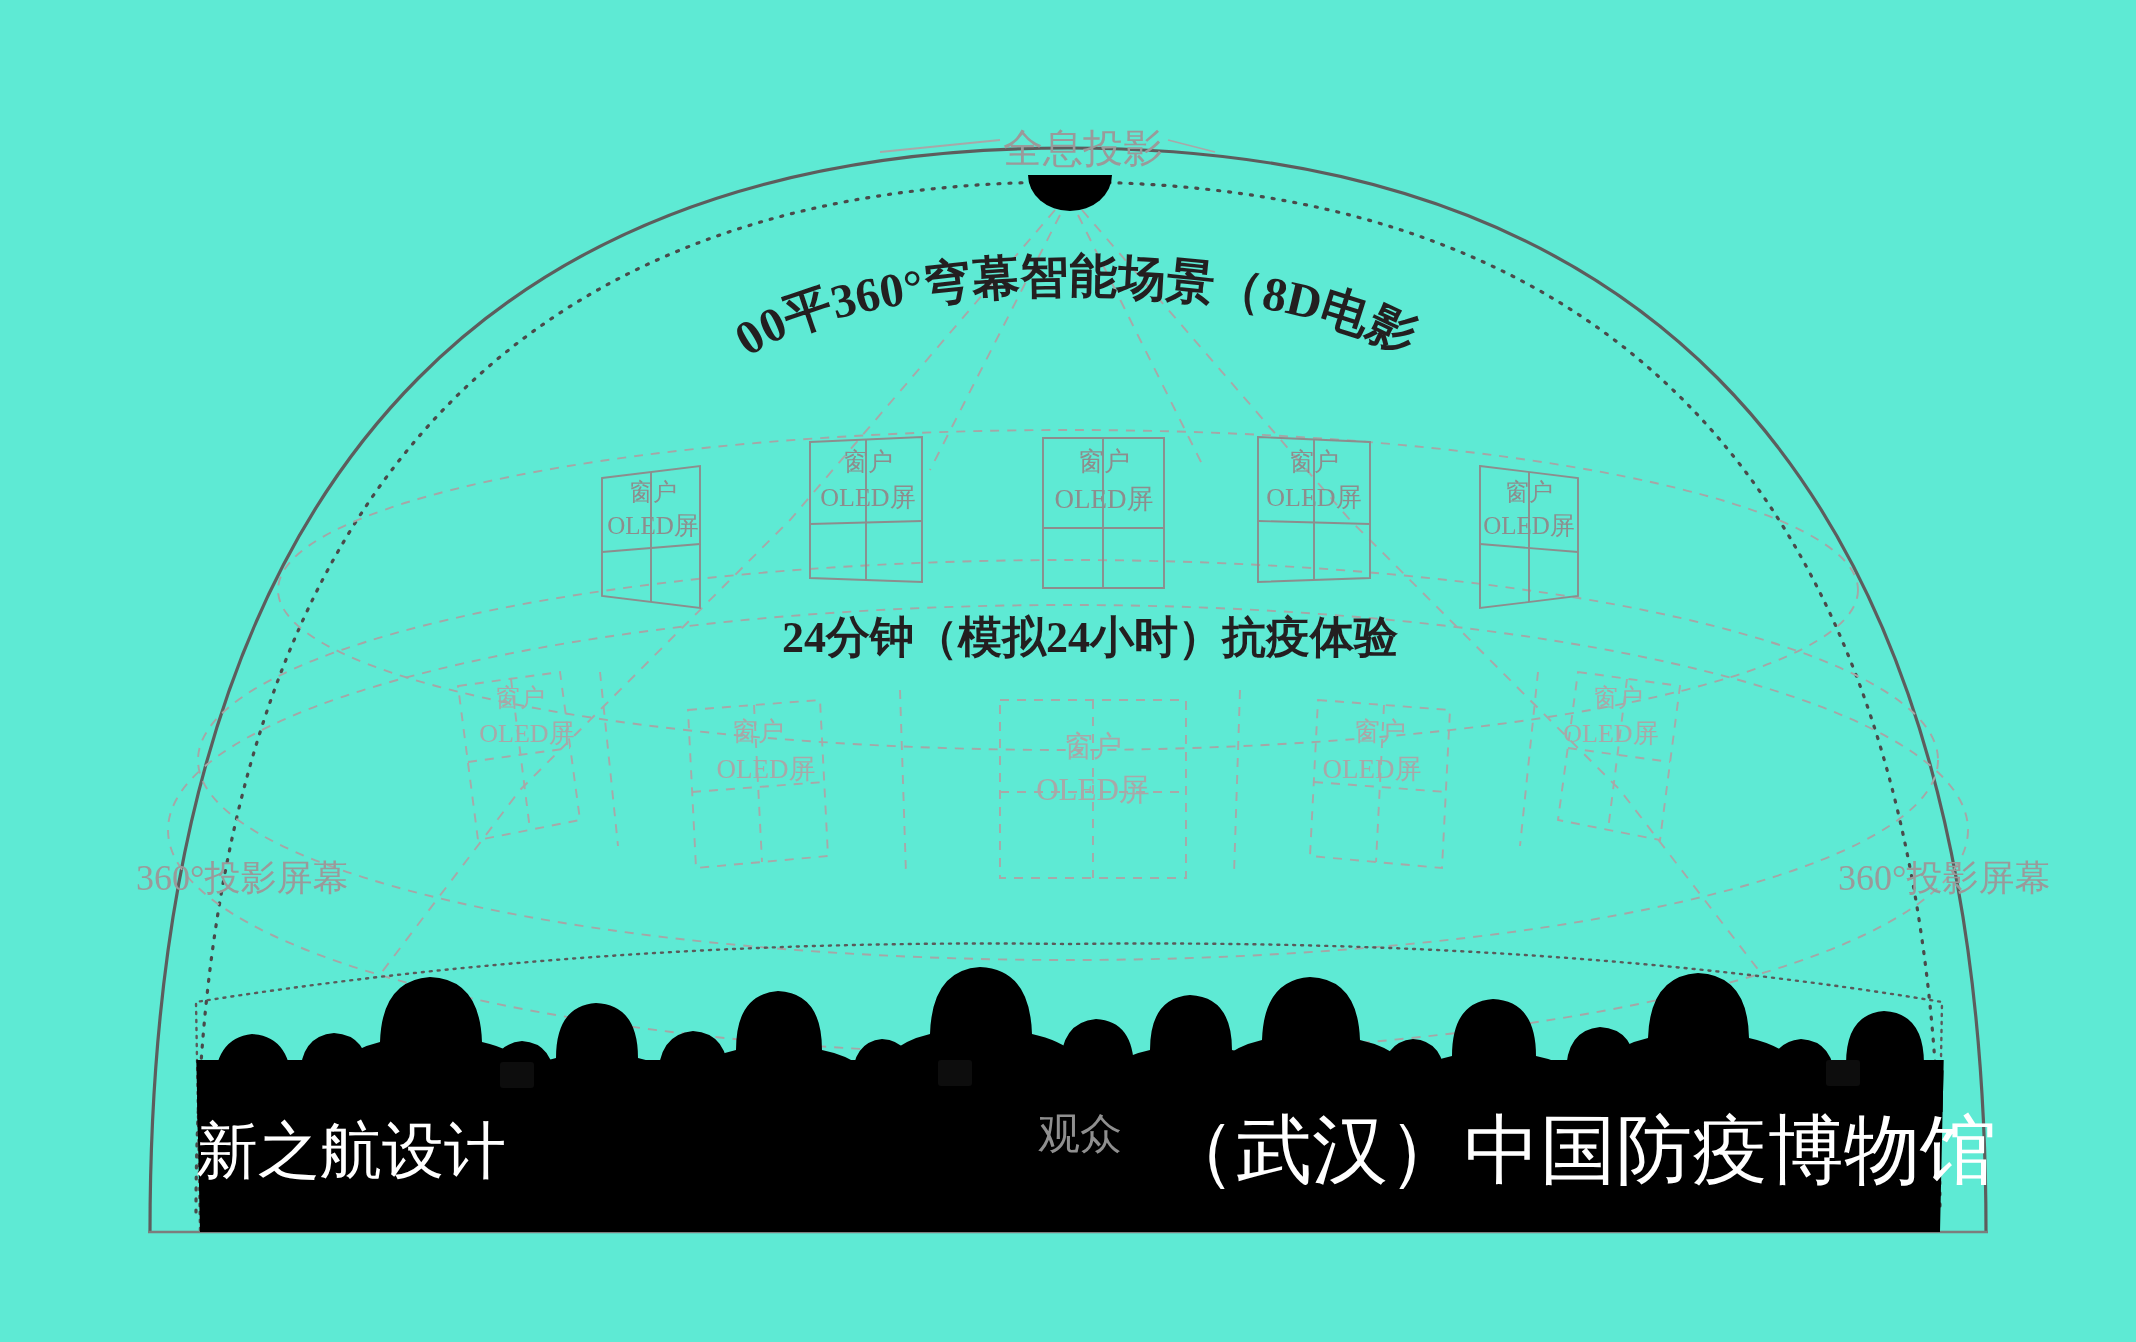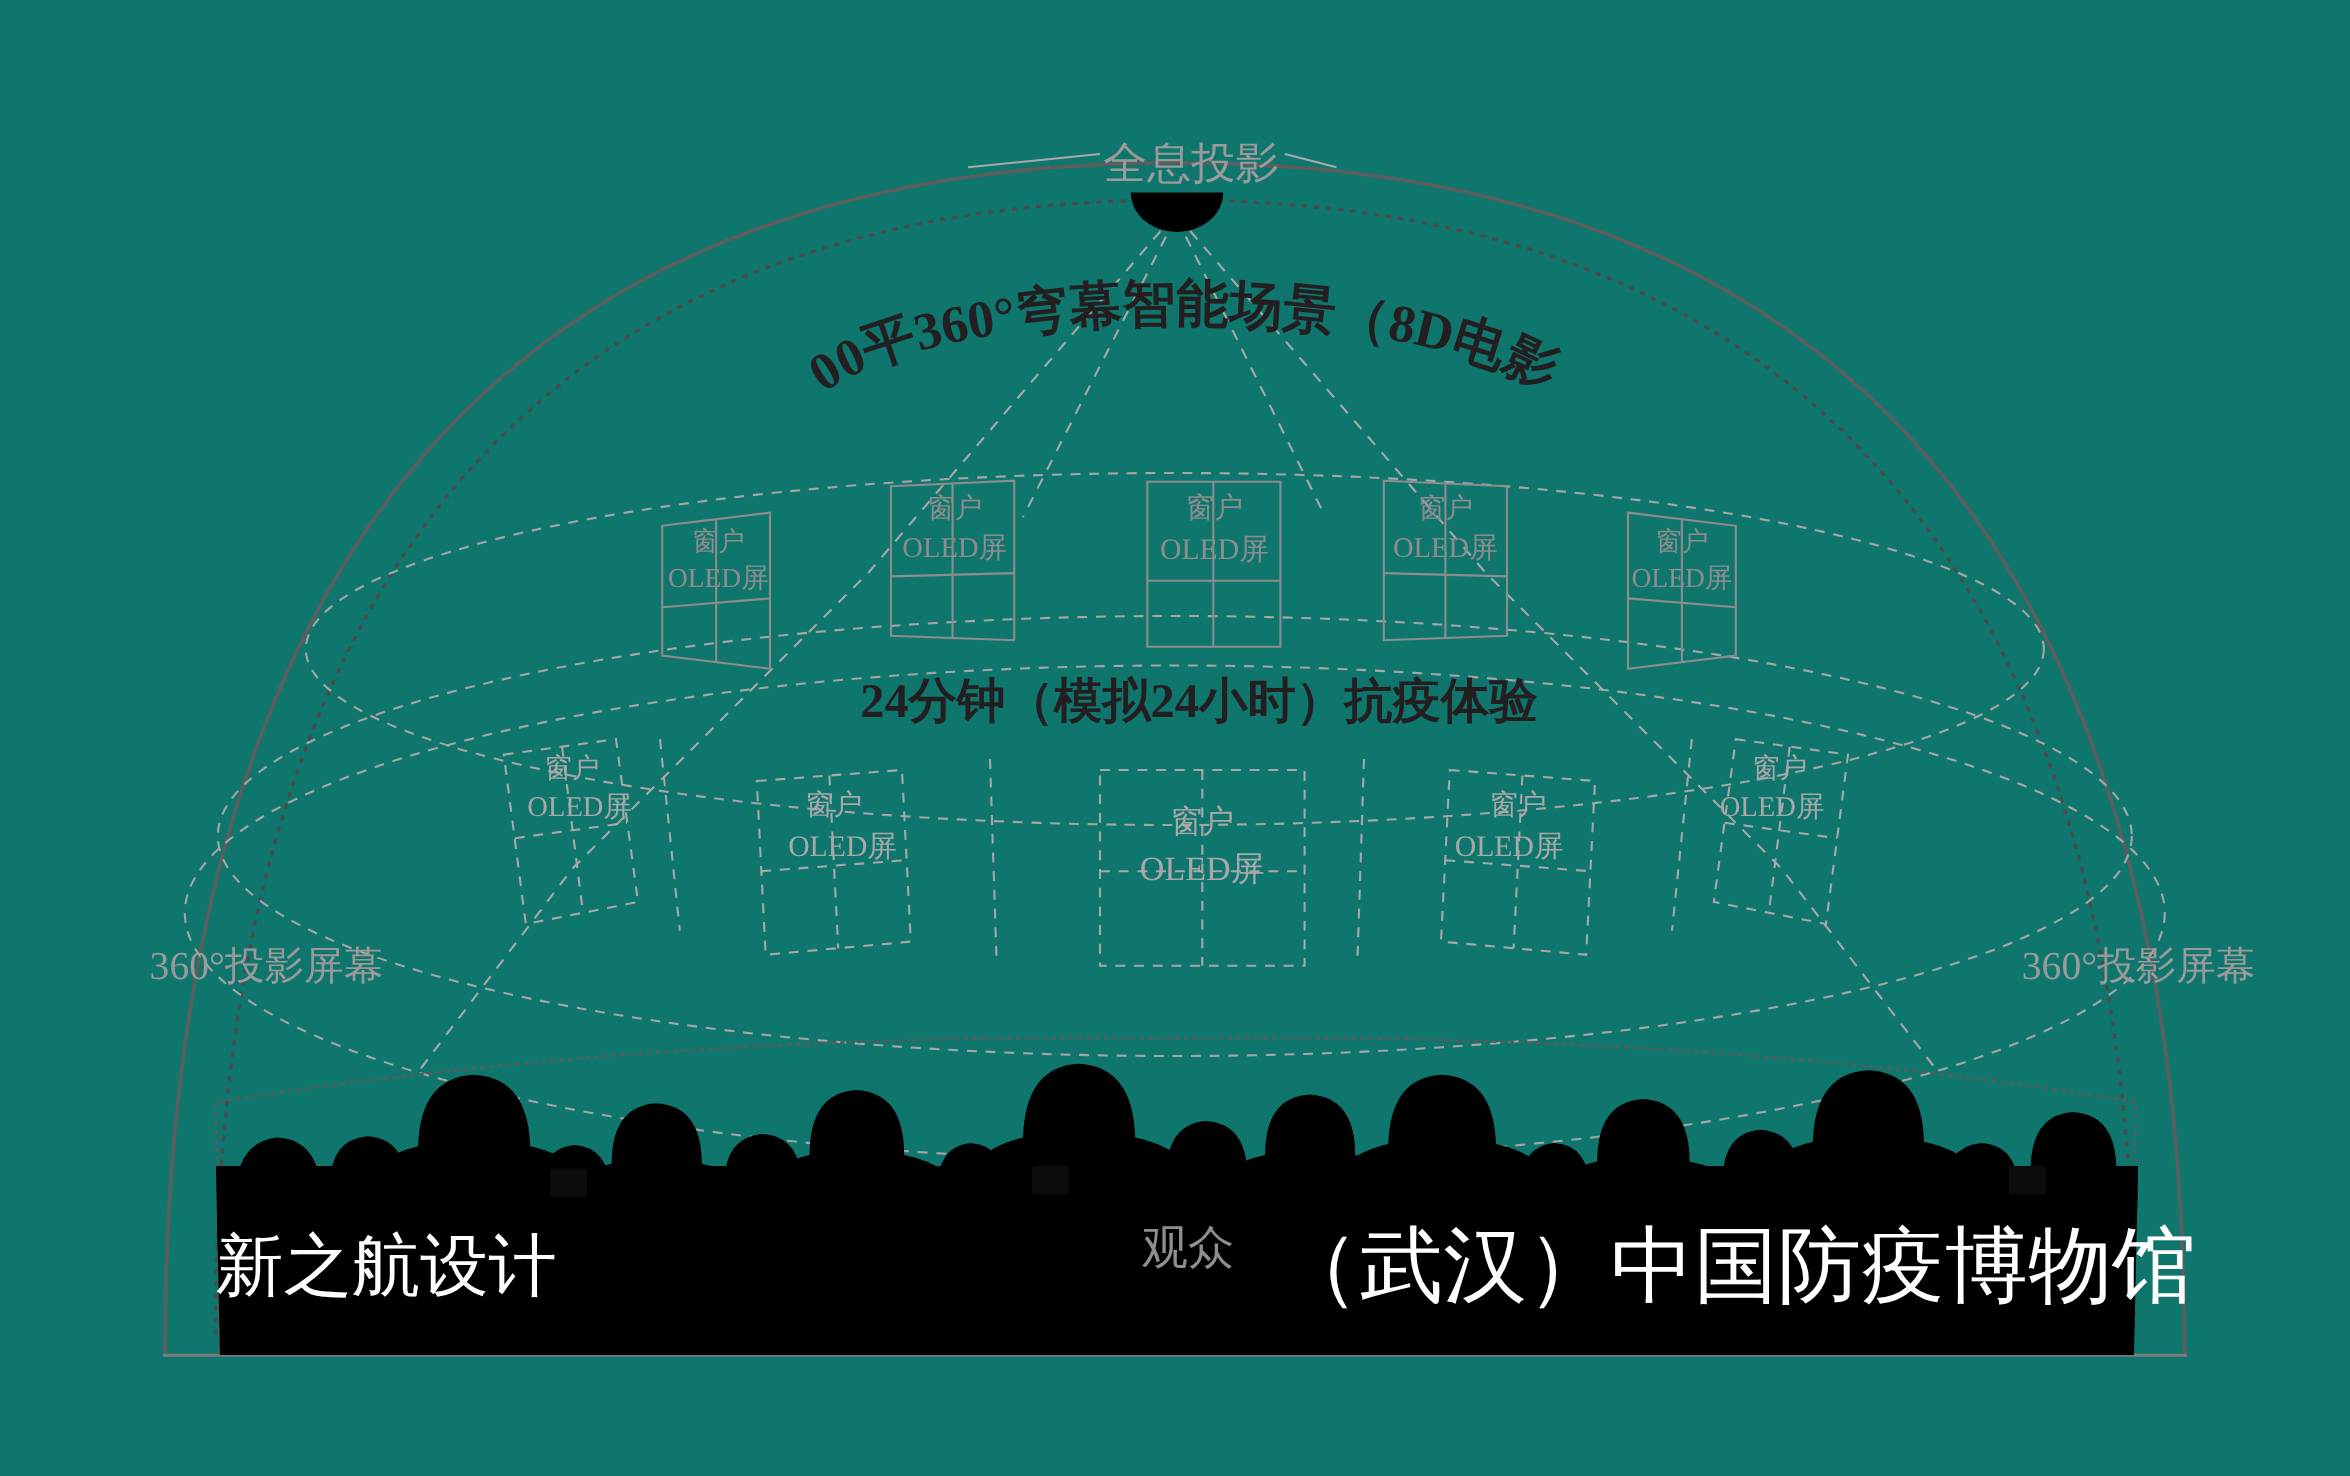--- a/index.html
+++ b/index.html
@@ -4,21 +4,21 @@
 <style>
   html, body {
     margin: 0;
     padding: 0;
     background: #ffffff;
   }
   #stage {
     position: relative;
     width: 2136px;
     height: 1342px;
-    background: #0f766e;
+    background: #5eead4;
     overflow: hidden;
     font-family: "Liberation Serif", "DejaVu Serif", serif;
   }
   #scene {
     position: absolute;
     inset: 0;
     width: 2136px;
     height: 1342px;
   }
   .svg-text {

